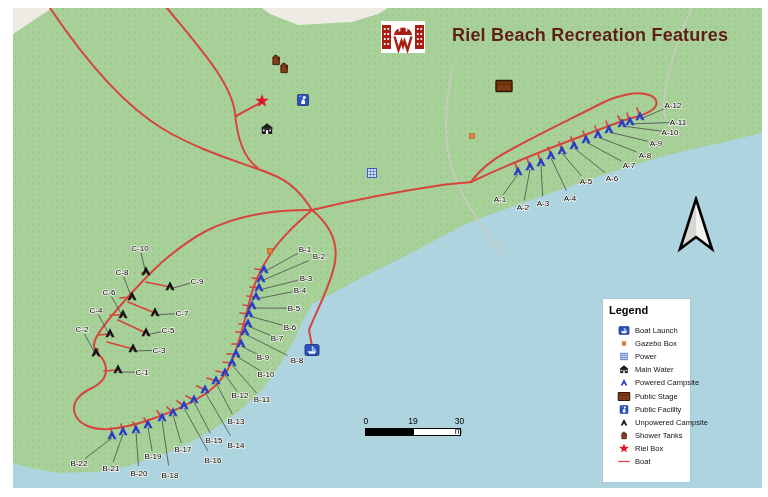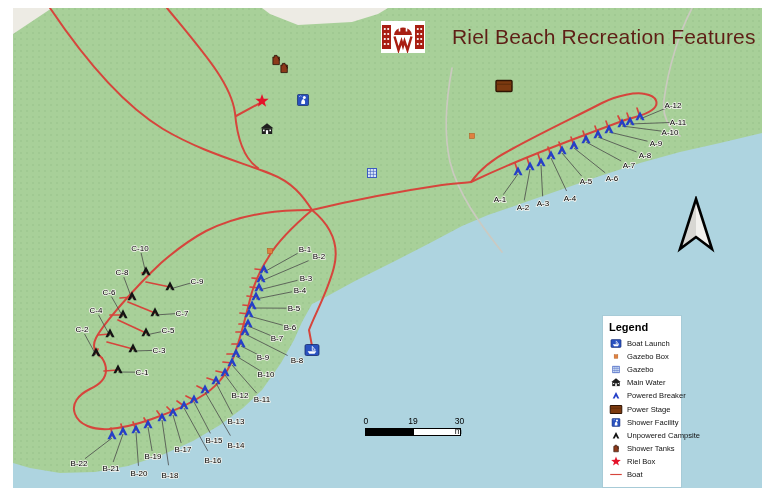--- a/index.html
+++ b/index.html
@@ -9,25 +9,25 @@
   html,body{margin:0;padding:0;}
   body{width:768px;height:497px;background:#ffffff;position:relative;overflow:hidden;
        font-family:"Liberation Sans",sans-serif;}
   svg{display:block}
   #map-svg{position:absolute;left:0;top:0;}
   .road{fill:none;stroke:var(--road);stroke-width:2;stroke-linecap:round;stroke-linejoin:round}
   .spur{stroke:var(--road);stroke-width:1.7;stroke-linecap:round}
   .leader{stroke:var(--leader);stroke-width:0.8}
   .trail{fill:none;stroke:var(--trail);stroke-width:1.7;stroke-linecap:round;opacity:.95}
   .lbl{font:8px "Liberation Sans",sans-serif;fill:#000;paint-order:stroke;stroke:#f4f3ee;stroke-width:1.6px;text-anchor:middle}
-  .map-title{position:absolute;left:452px;top:25px;font-size:21px;font-weight:normal;color:var(--title);white-space:nowrap;letter-spacing:.2px}
+  .map-title{position:absolute;left:452px;top:25px;font-size:18px;font-weight:bold;color:var(--title);white-space:nowrap;letter-spacing:.2px}
   .logo{position:absolute;left:381px;top:21px}
-  .legend{position:absolute;left:603px;top:316px;width:78px;box-sizing:border-box;background:#fff;padding:5px 6px 6px 6px;box-shadow:0 0 0 1px rgba(0,0,0,0.04)}
+  .legend{position:absolute;left:603px;top:299px;width:87px;box-sizing:border-box;background:#fff;padding:5px 6px 6px 6px;box-shadow:0 0 0 1px rgba(0,0,0,0.04)}
   .legend h2{margin:0 0 4px 0;font-size:11px;color:#000}
-  .legend ul{list-style:none;margin:0;padding:0}
+  .legend ul{list-style:none;margin:8px;padding:0}
   .lg-item{display:flex;align-items:center;height:13.1px}
   .lg-ic{width:14px;height:13px;flex:0 0 14px;margin-right:4px}
   .lg-item span{font-size:7.6px;color:#111;white-space:nowrap}
   .scalebar{position:absolute;left:365px;top:416px;width:96px}
   .sb-labels{position:relative;height:10px;font-size:8.5px;color:#000}
   .sb-labels span{position:absolute;top:0}
   .sb-t0{left:0;transform:translateX(-30%)}
   .sb-t1{left:50%;transform:translateX(-50%)}
   .sb-t2{left:100%;transform:translateX(-65%)}
   .sb-bar{display:flex;height:6px;border:1px solid #000;margin-top:2px;background:#fff}
@@ -452,53 +452,53 @@
         <svg class="lg-ic" viewBox="-9 -9 18 18">
           <rect x="-2.6" y="-2.6" width="5.2" height="5.2" fill="#df8140" stroke="#a8581d" stroke-width="0.5"></rect>
         </svg>
         <span>Gazebo Box</span>
       </li>
       <li class="lg-item">
         <svg class="lg-ic" viewBox="-9 -9 18 18">
           <rect x="-4.5" y="-4.5" width="9" height="9" fill="#d9e6f7" stroke="#3b5bc0" stroke-width="1"></rect>
           <path d="M-4.5,-1.6 H4.5 M-4.5,1.4 H4.5 M-1.6,-4.5 V4.5 M1.4,-4.5 V4.5" stroke="#3b5bc0" stroke-width="0.6" fill="none"></path>
         </svg>
-        <span>Gazebo</span>
+        <span>Power</span>
       </li>
       <li class="lg-item">
         <svg class="lg-ic" viewBox="-9 -9 18 18">
           <path d="M-6.4,-0.8 L0,-5.8 L6.4,-0.8 Z" fill="#1f1f1f"></path>
           <rect x="-5.2" y="-0.8" width="10.4" height="5.8" fill="#1f1f1f"></rect>
           <rect x="-1.1" y="1.2" width="2.2" height="3.8" fill="#fff"></rect>
           <rect x="-4" y="0.6" width="1.6" height="1.6" fill="#fff"></rect>
           <rect x="2.4" y="0.6" width="1.6" height="1.6" fill="#fff"></rect>
         </svg>
         <span>Main Water</span>
       </li>
       <li class="lg-item">
         <svg class="lg-ic" viewBox="-9 -9 18 18">
           <path d="M0,-4.8 L4.6,4.2 H1.9 L0,0.6 L-1.9,4.2 H-4.6 Z" fill="#2440c8"></path>
         </svg>
-        <span>Powered Breaker</span>
+        <span>Powered Campsite</span>
       </li>
       <li class="lg-item">
         <svg class="lg-ic" viewBox="-9 -9 18 18">
           <rect x="-8" y="-5.5" width="16" height="11" rx="1" fill="#7c3a10" stroke="#2f1403" stroke-width="1.4"></rect>
           <path d="M-8,-1.8 H8" stroke="#5a2a0a" stroke-width="1"></path>
         </svg>
-        <span>Power Stage</span>
+        <span>Public Stage</span>
       </li>
       <li class="lg-item">
         <svg class="lg-ic" viewBox="-9 -9 18 18">
           <rect x="-5.5" y="-5.5" width="11" height="11" rx="1" fill="#2a52c0" stroke="#14296b" stroke-width="0.7"></rect>
           <circle cx="1.3" cy="-2.6" r="1.5" fill="#fff"></circle>
           <path d="M0.2,-0.9 C-1.6,0 -1.9,2 -1.7,4 L1.9,4 C2.4,1.8 2,0 0.2,-0.9 Z" fill="#fff"></path>
           <path d="M-3.8,-4 l0.9,1 M-2.5,-4.6 l0.9,1" stroke="#fff" stroke-width="0.6"></path>
         </svg>
-        <span>Shower Facility</span>
+        <span>Public Facility</span>
       </li>
       <li class="lg-item">
         <svg class="lg-ic" viewBox="-9 -9 18 18">
           <path d="M0,-4.8 L4.6,4.2 H1.9 L0,0.6 L-1.9,4.2 H-4.6 Z" fill="#141414"></path>
         </svg>
         <span>Unpowered Campsite</span>
       </li>
       <li class="lg-item">
         <svg class="lg-ic" viewBox="-9 -9 18 18">
           <path d="M-1.6,-4.6 h2.6 l0.4,1.6 h1.9 v7.6 h-6.4 v-7.6 h1.9 Z" fill="#8c3a1a" stroke="#260c04" stroke-width="0.8"></path>

